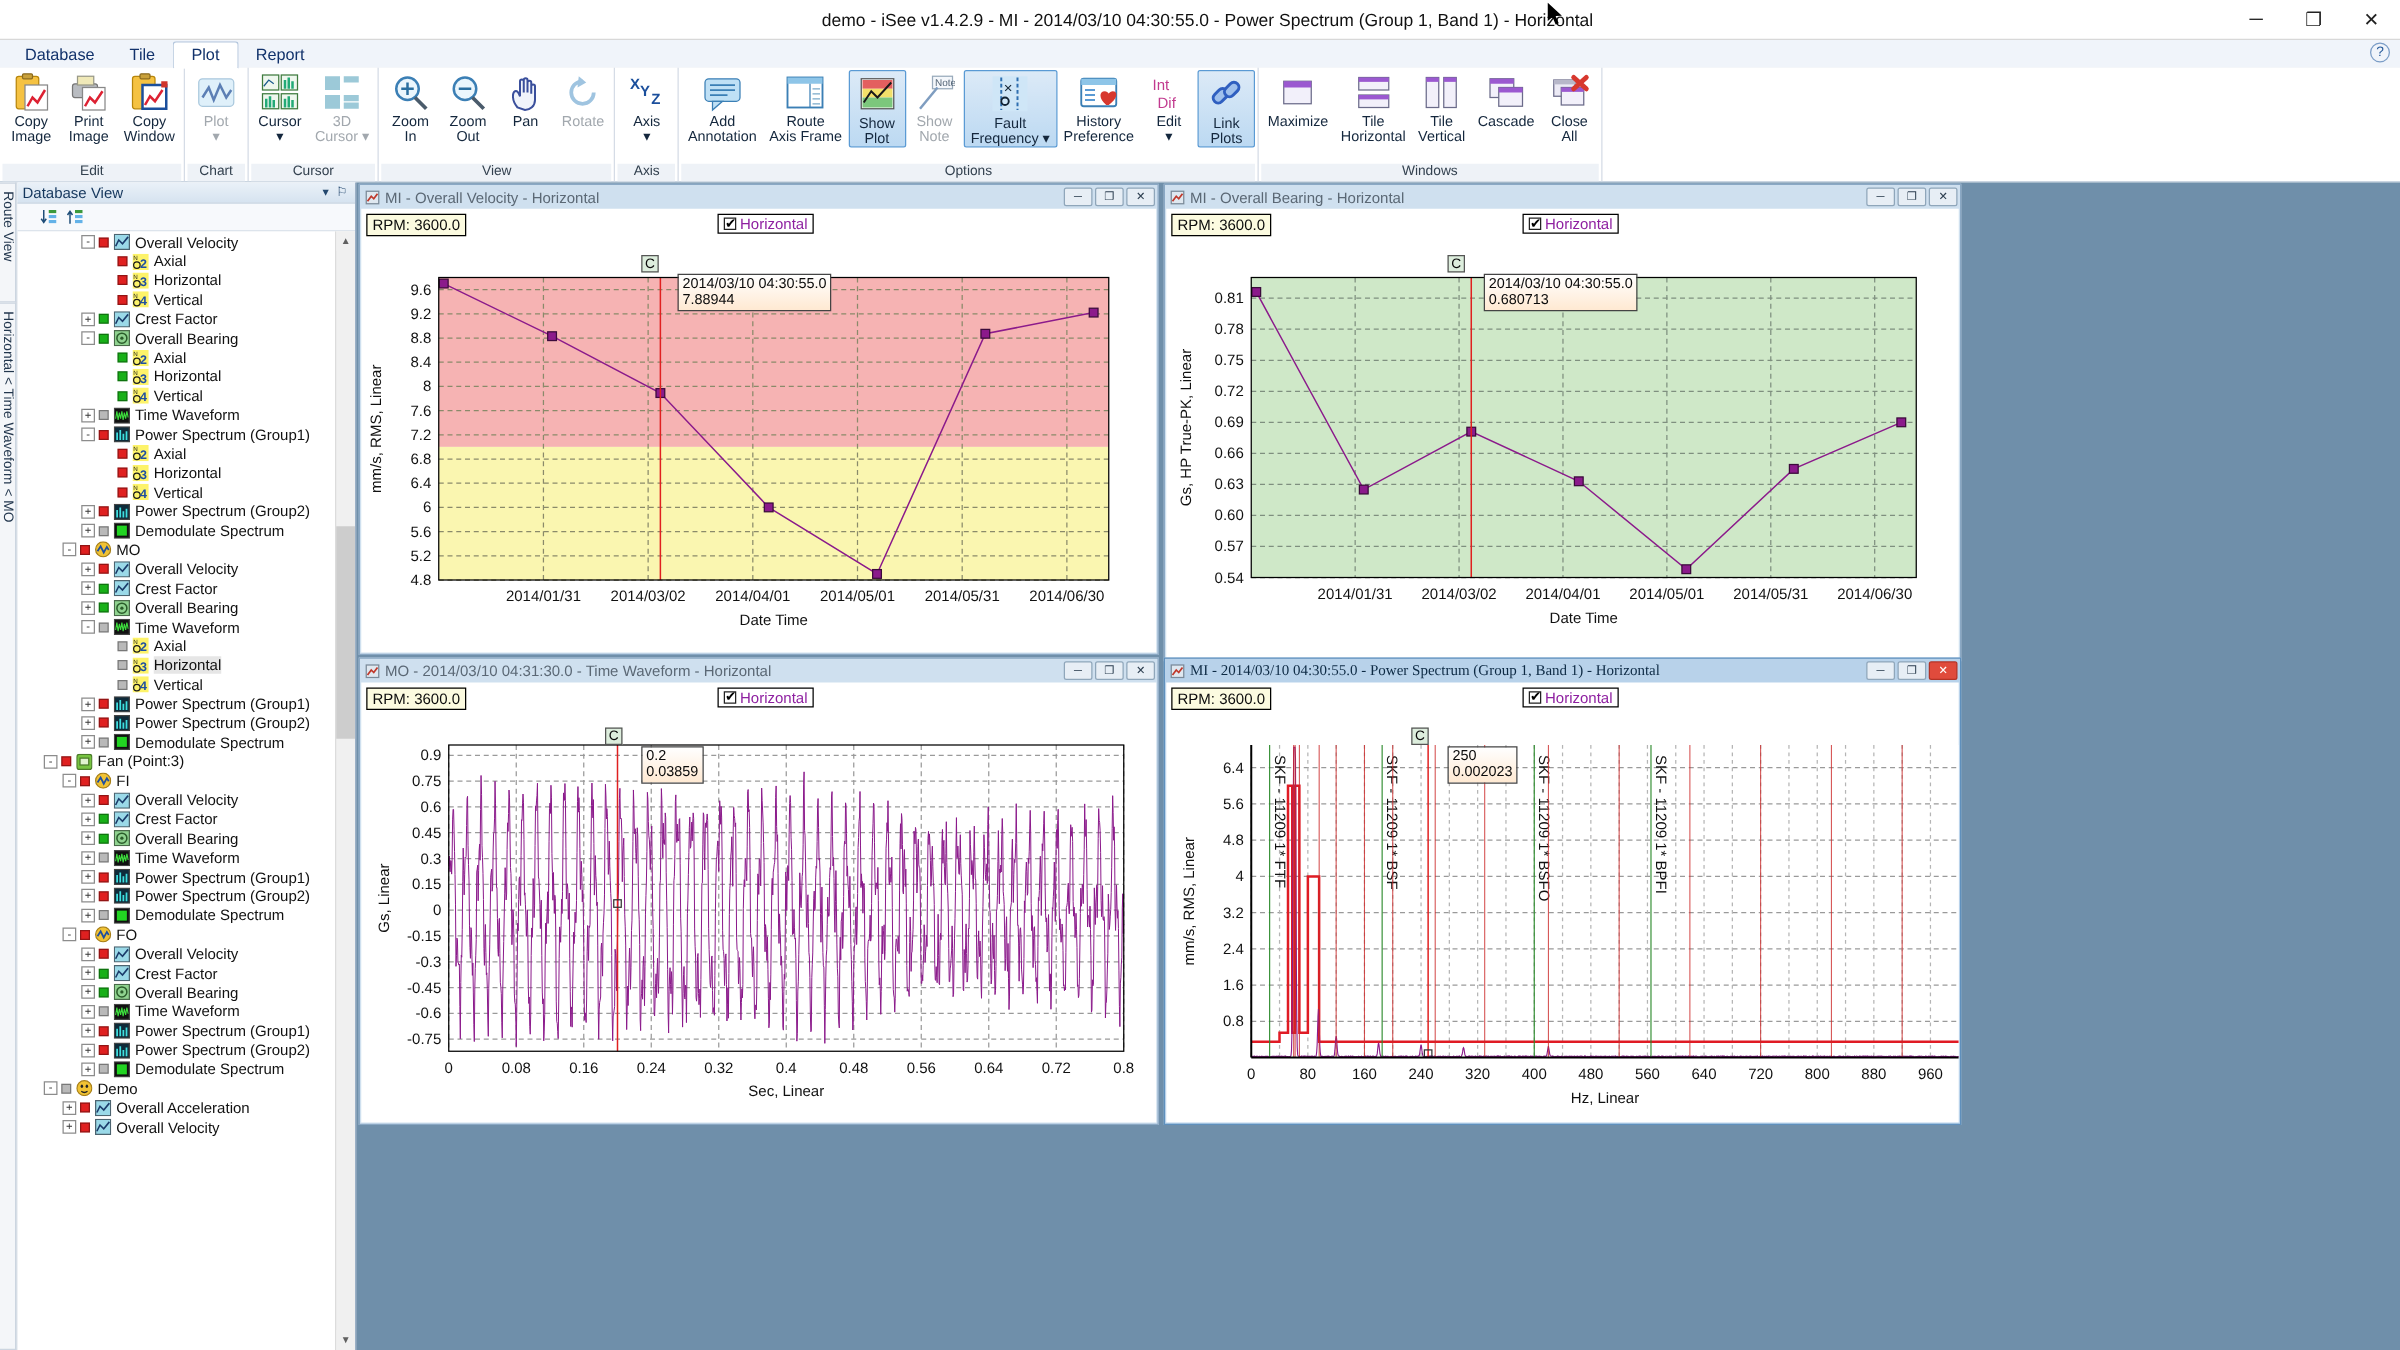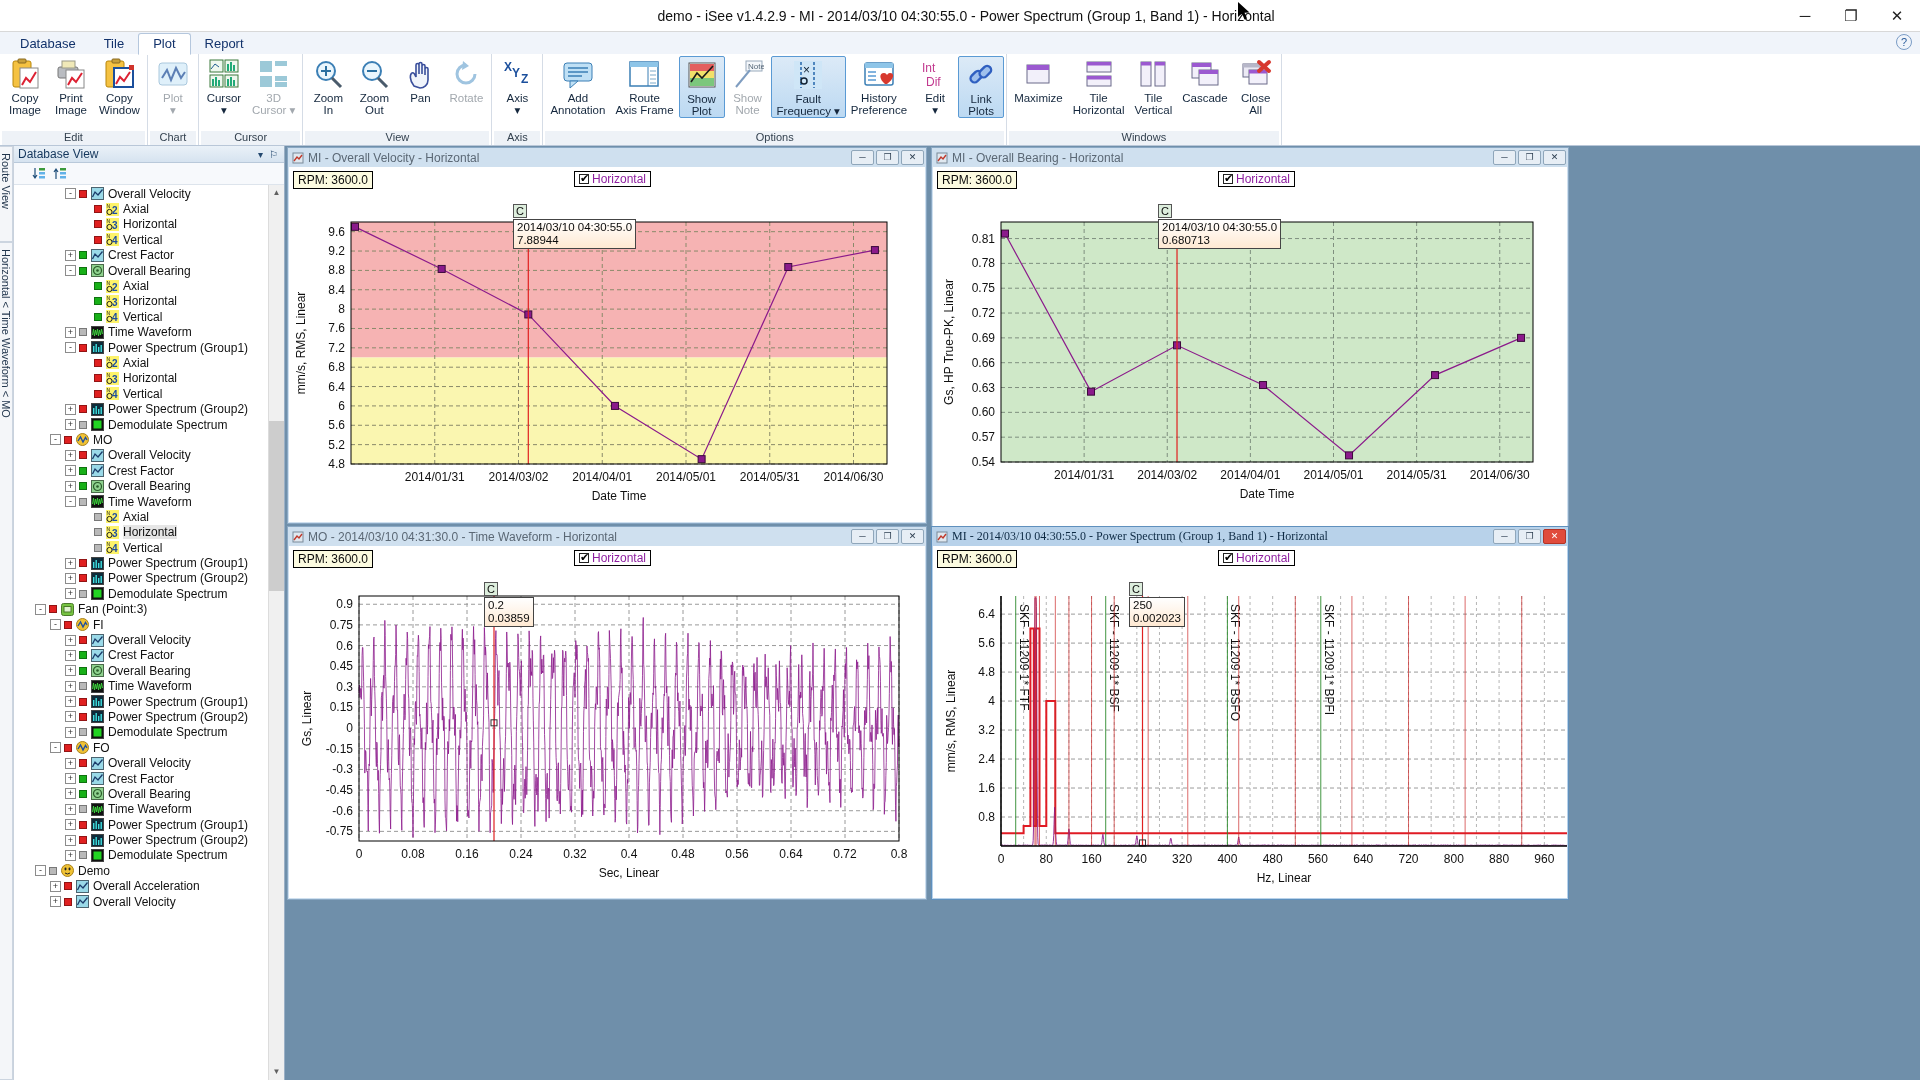--- a/index.html
+++ b/index.html
@@ -95,21 +95,21 @@
   .rpm { position:absolute; left:4px; top:4px; background:#fcfbe0; border:1px solid #000;
          font-size:12px; padding:1px 4px; }
   .legend { position:absolute; top:4px; background:#fff; border:1px solid #000;
             font-size:12px; padding:0 4px; color:#8e1fa0; display:flex; align-items:center; gap:3px; }
   .legend .cb { width:10px; height:10px; border:1px solid #222; background:#fff;
                 display:inline-block; position:relative; }
   .legend .cb:after { content:"\2714"; position:absolute; left:0px; top:-3px; font-size:11px; color:#000; }
   .cursorflag { position:absolute; background:#ddeedd; border:1px solid #555;
                 font-size:11px; width:14px; text-align:center; }
   .tooltipbox { position:absolute; background:linear-gradient(#ffffff,#ffe9d2);
-                border:1px solid #444; font-size:11.5px; padding:1px 3px; line-height:13px; }
+                border:1px solid #444; font-size:11.5px; padding:1px 3px; line-height:13px;margin-left:29px; }
   svg { display:block; }
   .axlabel { font-size:12px; fill:#111; }
   .ticklabel { font-size:12px; fill:#111; }
 </style>
 </head>
 <body>
 
 <div id="titlebar">
   <div style="width:150px"></div>
   <div class="ttl">demo - iSee v1.4.2.9 - MI - 2014/03/10 04:30:55.0 - Power Spectrum (Group 1, Band 1) - Horizontal</div>

